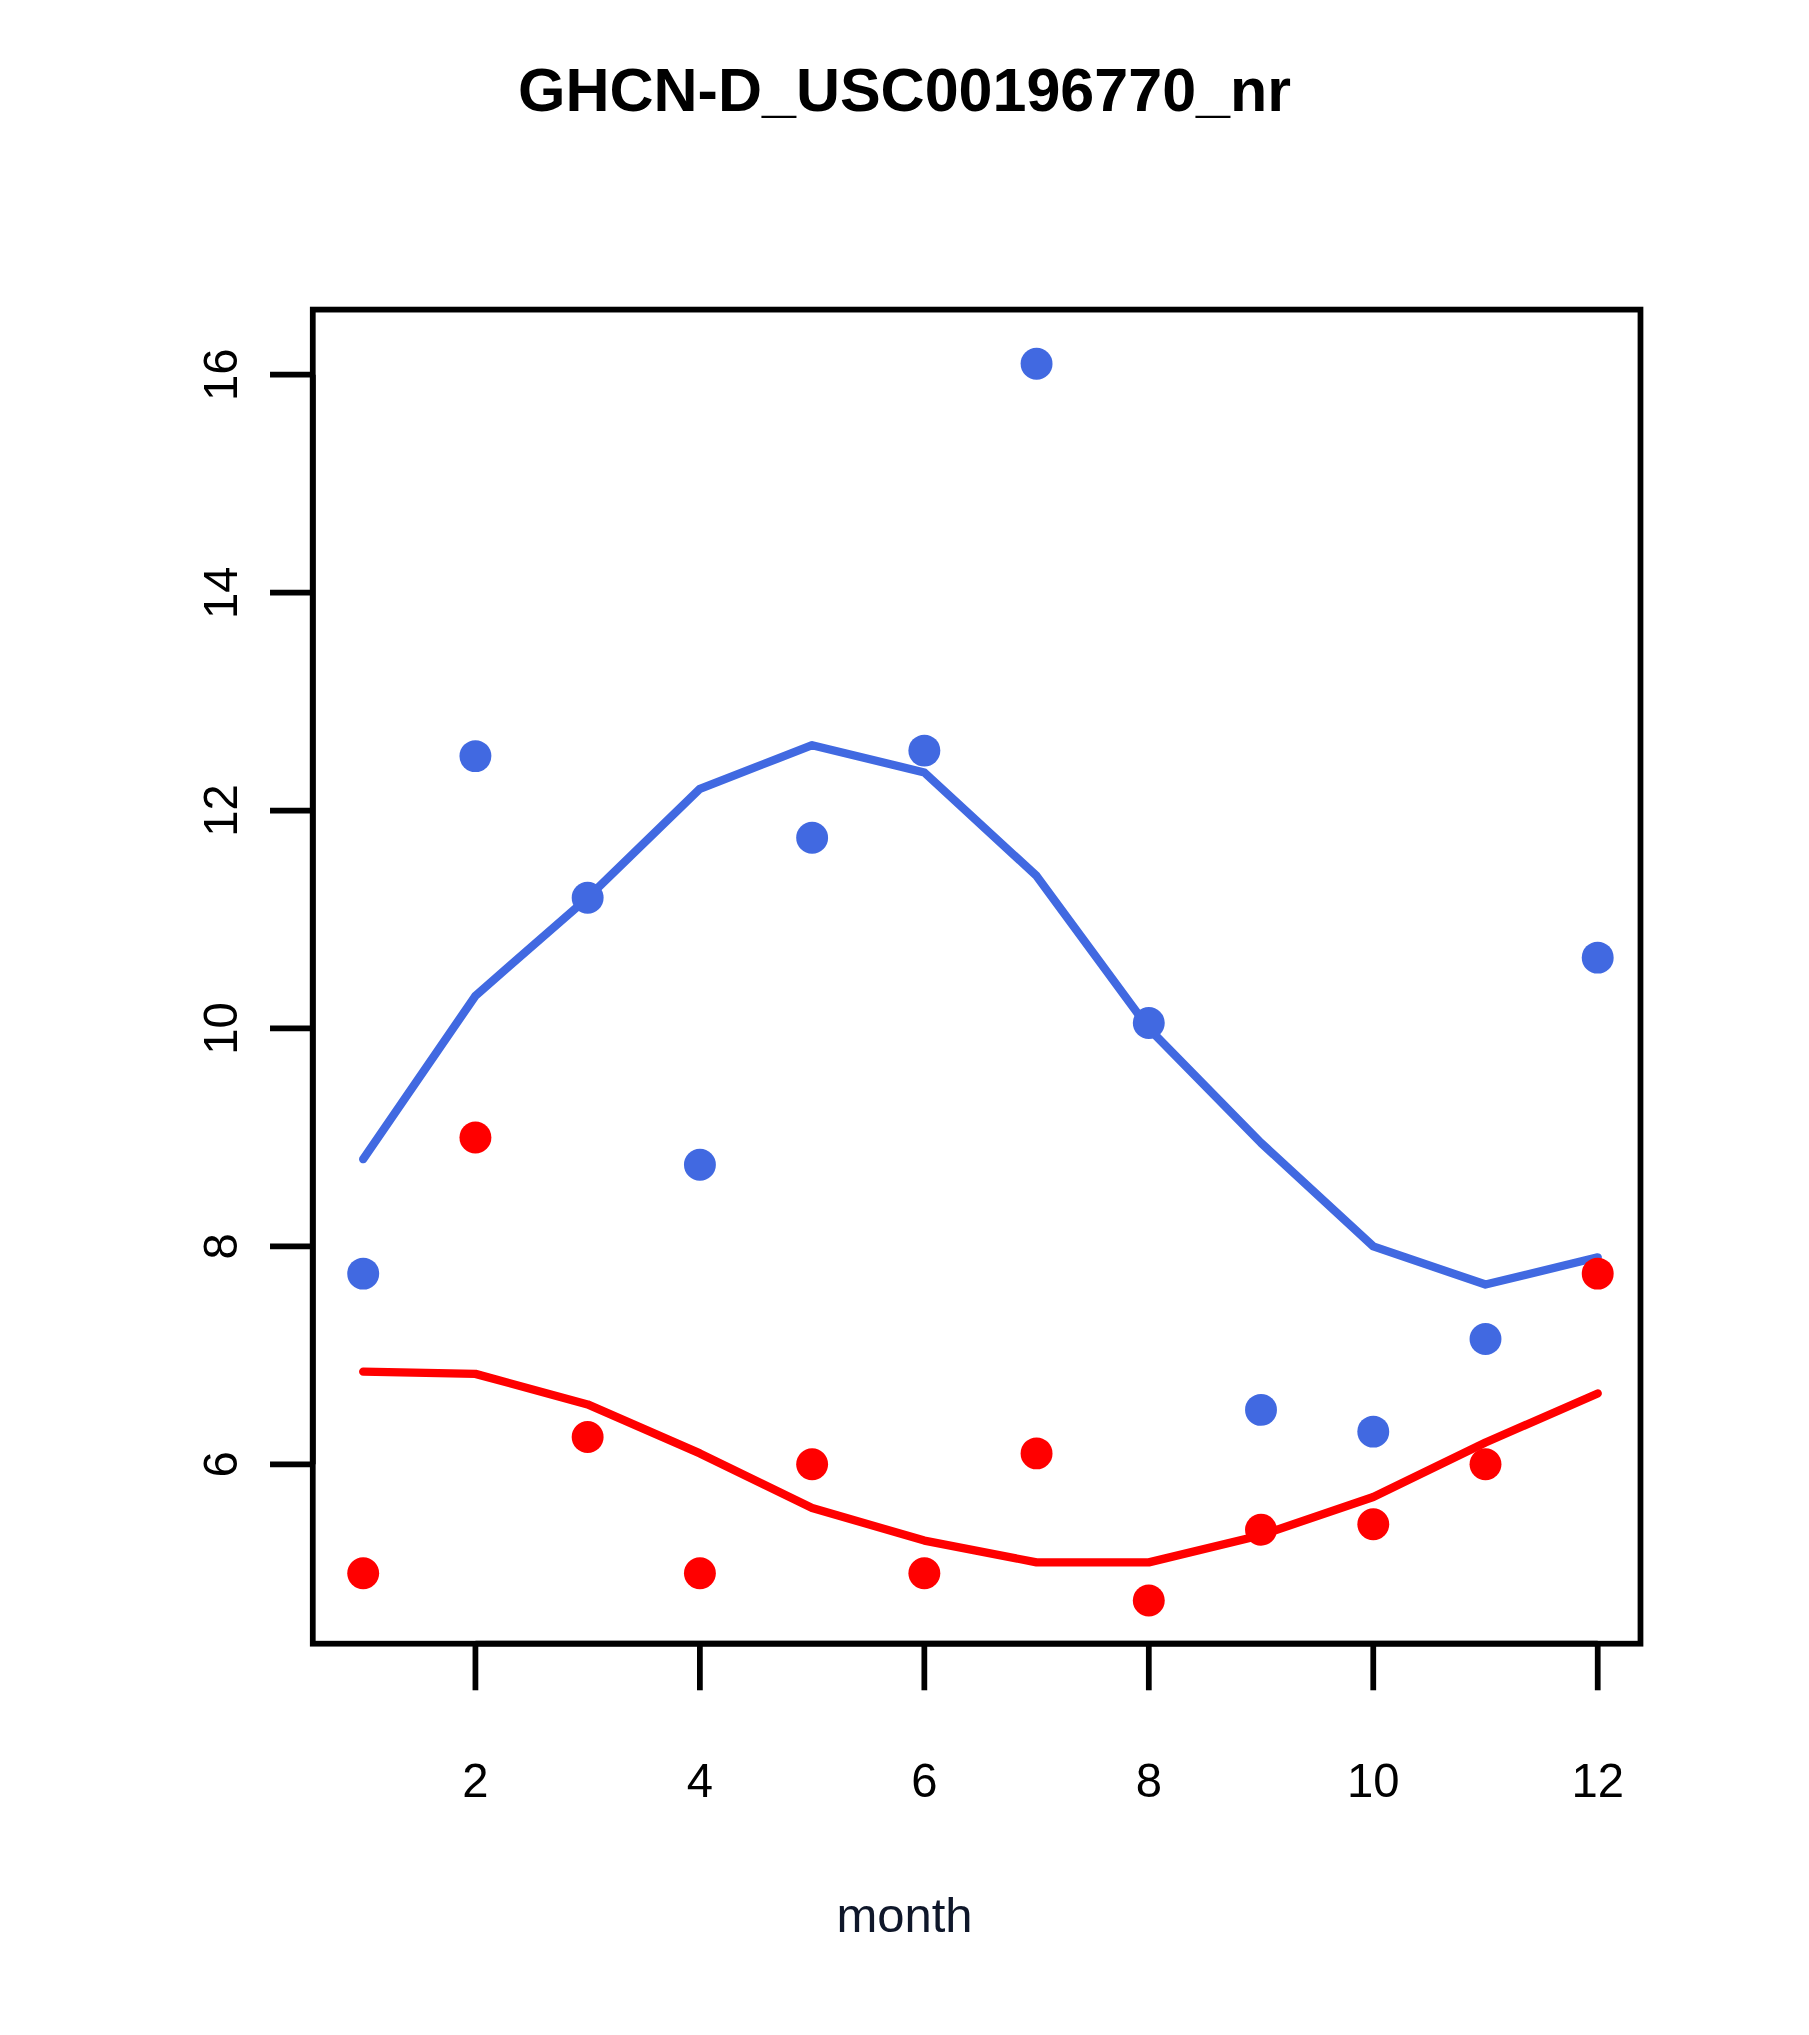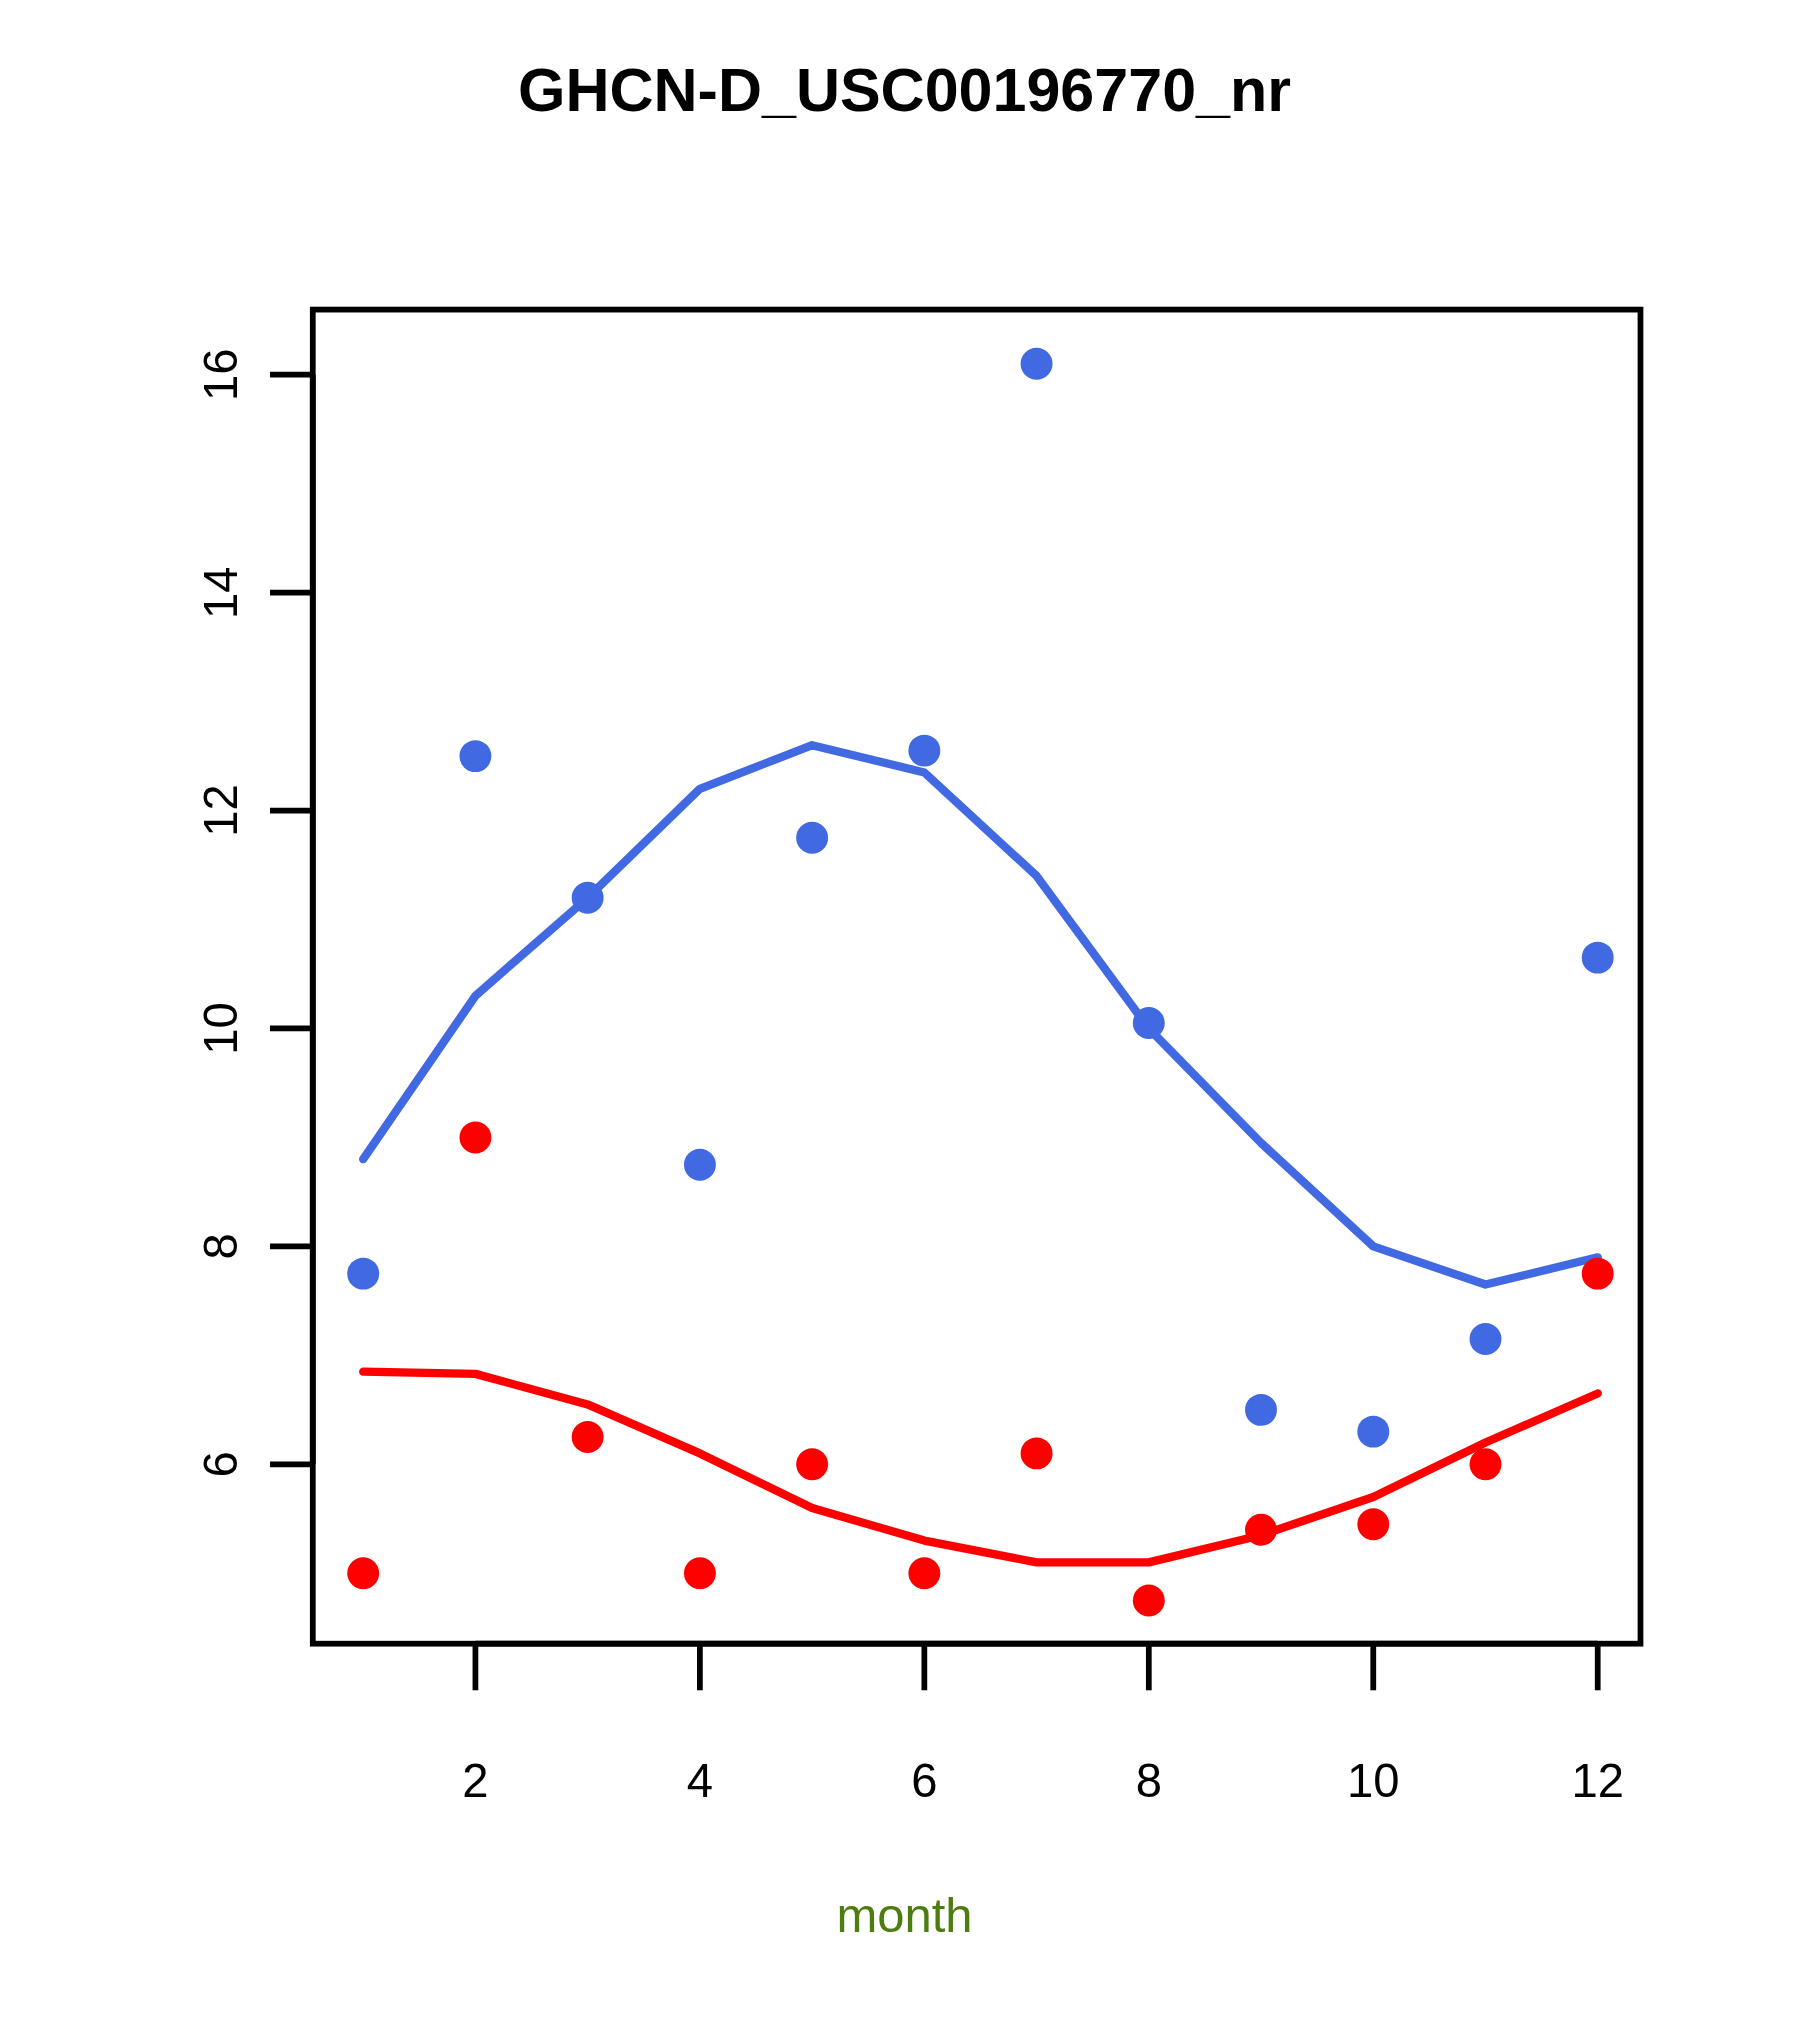--- a/index.html
+++ b/index.html
@@ -36,21 +36,21 @@
     white-space: nowrap;
   }
   #xlab {
     position: absolute;
     left: 0;
     top: 1887px;
     width: 1809px;
     text-align: center;
     font-family: "Liberation Sans", sans-serif;
     font-size: 49px;
-    color: #4d7c0f;
+    color: #0f172a;
   }
   #svg-canvas {
     position: absolute;
     left: 0;
     top: 0;
     width: 1809px;
     height: 2035px;
   }
   .tick-label {
     font-family: "Liberation Sans", sans-serif;

